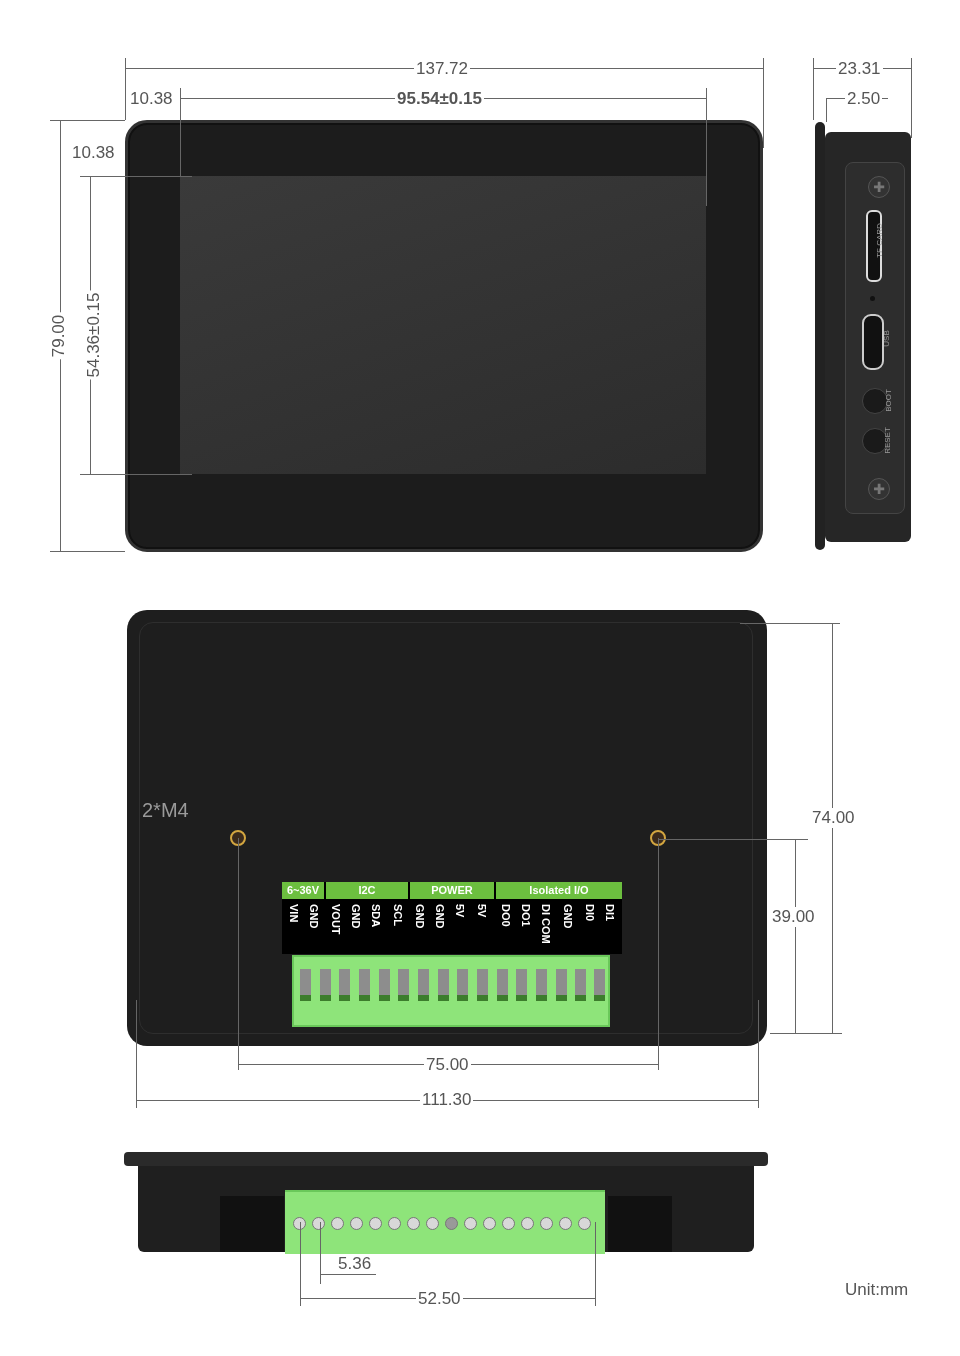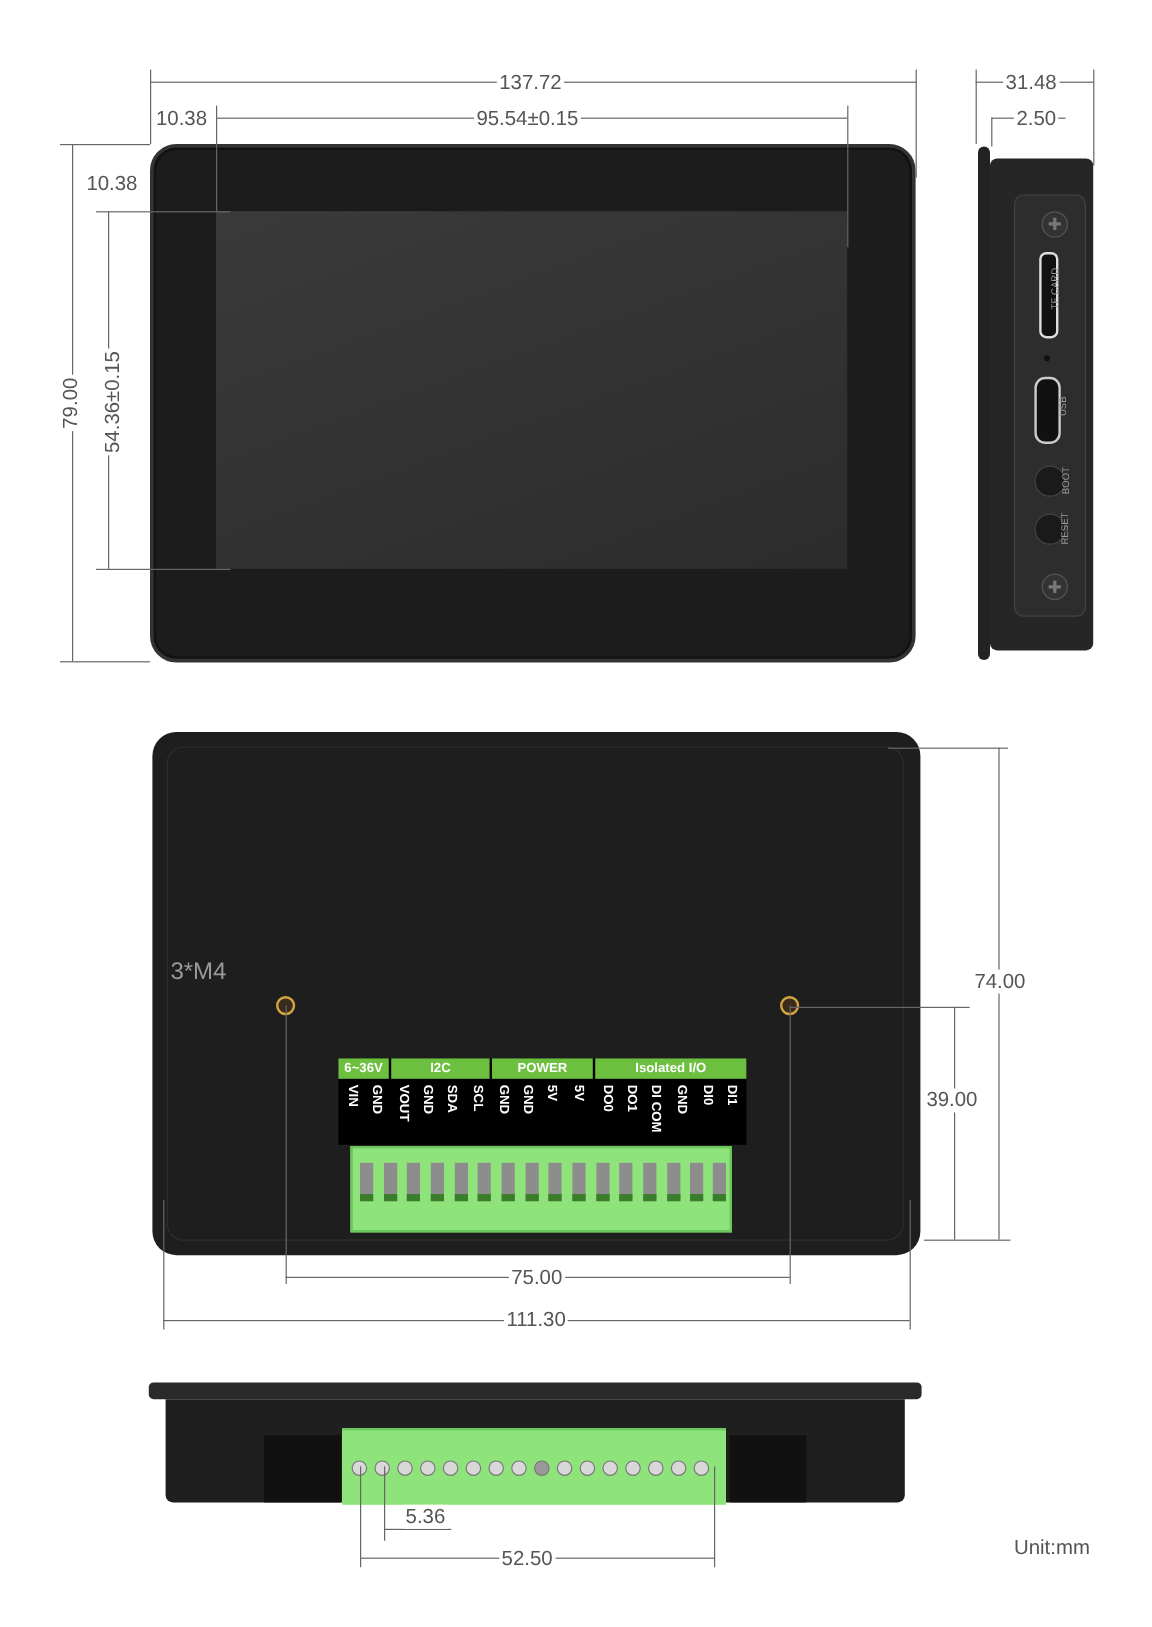--- a/index.html
+++ b/index.html
@@ -30,61 +30,61 @@
 
 <div class="ln" style="left:125px;top:58px;width:1px;height:62px;"></div>
 <div class="ln" style="left:763px;top:58px;width:1px;height:90px;"></div>
 <div class="ln" style="left:125px;top:68px;width:639px;height:1px;"></div>
 <div class="abs dim" style="left:414px;top:59px;">137.72</div>
 
 <div class="ln" style="left:180px;top:88px;width:1px;height:88px;"></div>
 <div class="ln" style="left:706px;top:88px;width:1px;height:118px;"></div>
 <div class="ln" style="left:180px;top:98px;width:526px;height:1px;"></div>
 <div class="abs dim" style="left:128px;top:89px;">10.38</div>
-<div class="abs dim" style="left:395px;top:89px;">95.54±0.15</div>
+<div class="abs dim" style="left:395px;top:89px;font-weight:bold;">95.54±0.15</div>
 
 <div class="ln" style="left:50px;top:120px;width:75px;height:1px;"></div>
 <div class="ln" style="left:50px;top:551px;width:75px;height:1px;"></div>
 <div class="ln" style="left:60px;top:120px;width:1px;height:431px;"></div>
 <div class="abs dim vtext" style="left:36px;top:326px;">79.00</div>
 <div class="abs dim" style="left:70px;top:143px;">10.38</div>
 <div class="ln" style="left:80px;top:176px;width:112px;height:1px;"></div>
 <div class="ln" style="left:80px;top:474px;width:112px;height:1px;"></div>
 <div class="ln" style="left:90px;top:176px;width:1px;height:298px;"></div>
 <div class="abs dim vtext" style="left:50px;top:325px;">54.36±0.15</div>
 
 <div class="abs dev-side">
   <div class="abs" style="left:2px;top:2px;width:10px;height:428px;background:#222;border-radius:5px;"></div>
   <div class="abs" style="left:12px;top:12px;width:86px;height:410px;background:#262626;border-radius:6px;"></div>
   <div class="abs" style="left:32px;top:42px;width:58px;height:350px;background:#2d2d2d;border:1px solid #444;border-radius:8px;"></div>
 </div>
 <div class="ln" style="left:813px;top:58px;width:1px;height:62px;"></div>
 <div class="ln" style="left:911px;top:58px;width:1px;height:80px;"></div>
 <div class="ln" style="left:813px;top:68px;width:98px;height:1px;"></div>
-<div class="abs dim" style="left:836px;top:59px;">31.48</div>
+<div class="abs dim" style="left:836px;top:59px;">23.31</div>
 <div class="ln" style="left:826px;top:98px;width:62px;height:1px;"></div>
 <div class="ln" style="left:826px;top:98px;width:1px;height:24px;"></div>
 <div class="abs dim" style="left:845px;top:89px;">2.50</div>
 
 <div class="abs" style="left:868px;top:176px;width:20px;height:20px;border-radius:50%;background:#333;border:1px solid #555;color:#777;font-size:14px;text-align:center;line-height:20px;">✚</div>
 <div class="abs" style="left:866px;top:210px;width:12px;height:68px;border:2px solid #ddd;border-radius:6px;background:#111;"></div>
 <div class="abs vtext" style="left:862px;top:236px;color:#999;font-size:8px;white-space:nowrap;">TF CARD</div>
 <div class="abs" style="left:870px;top:296px;width:5px;height:5px;border-radius:50%;background:#111;"></div>
 <div class="abs" style="left:862px;top:314px;width:18px;height:52px;border:2px solid #ccc;border-radius:9px;background:#111;"></div>
 <div class="abs vtext" style="left:878px;top:334px;color:#999;font-size:8px;">USB</div>
 <div class="abs" style="left:862px;top:388px;width:24px;height:24px;border-radius:50%;background:#1a1a1a;border:1px solid #444;"></div>
 <div class="abs vtext" style="left:877px;top:396px;color:#999;font-size:8px;">BOOT</div>
 <div class="abs" style="left:862px;top:428px;width:24px;height:24px;border-radius:50%;background:#1a1a1a;border:1px solid #444;"></div>
 <div class="abs vtext" style="left:874px;top:436px;color:#999;font-size:8px;">RESET</div>
 <div class="abs" style="left:868px;top:478px;width:20px;height:20px;border-radius:50%;background:#333;border:1px solid #555;color:#777;font-size:14px;text-align:center;line-height:20px;">✚</div>
 
 <div class="abs dev-back">
   <div class="abs" style="left:12px;top:12px;width:612px;height:410px;border:1px solid #2e2e2e;border-radius:14px;"></div>
 </div>
-<div class="abs dim" style="left:140px;top:800px;background:transparent;color:#9a9a9a;font-size:20px;">3*M4</div>
+<div class="abs dim" style="left:140px;top:800px;background:transparent;color:#9a9a9a;font-size:20px;">2*M4</div>
 <div class="hole" style="left:230px;top:830px;"></div>
 <div class="hole" style="left:650px;top:830px;"></div>
 
 <div class="abs label-bar">
   <div class="label-head" style="left:0;width:42px;">6~36V</div>
   <div class="label-head" style="left:44px;width:82px;">I2C</div>
   <div class="label-head" style="left:128px;width:84px;">POWER</div>
   <div class="label-head" style="left:214px;width:126px;">Isolated I/O</div>
   <div class="pin" style="left:2px;">
       <span>VIN</span>

